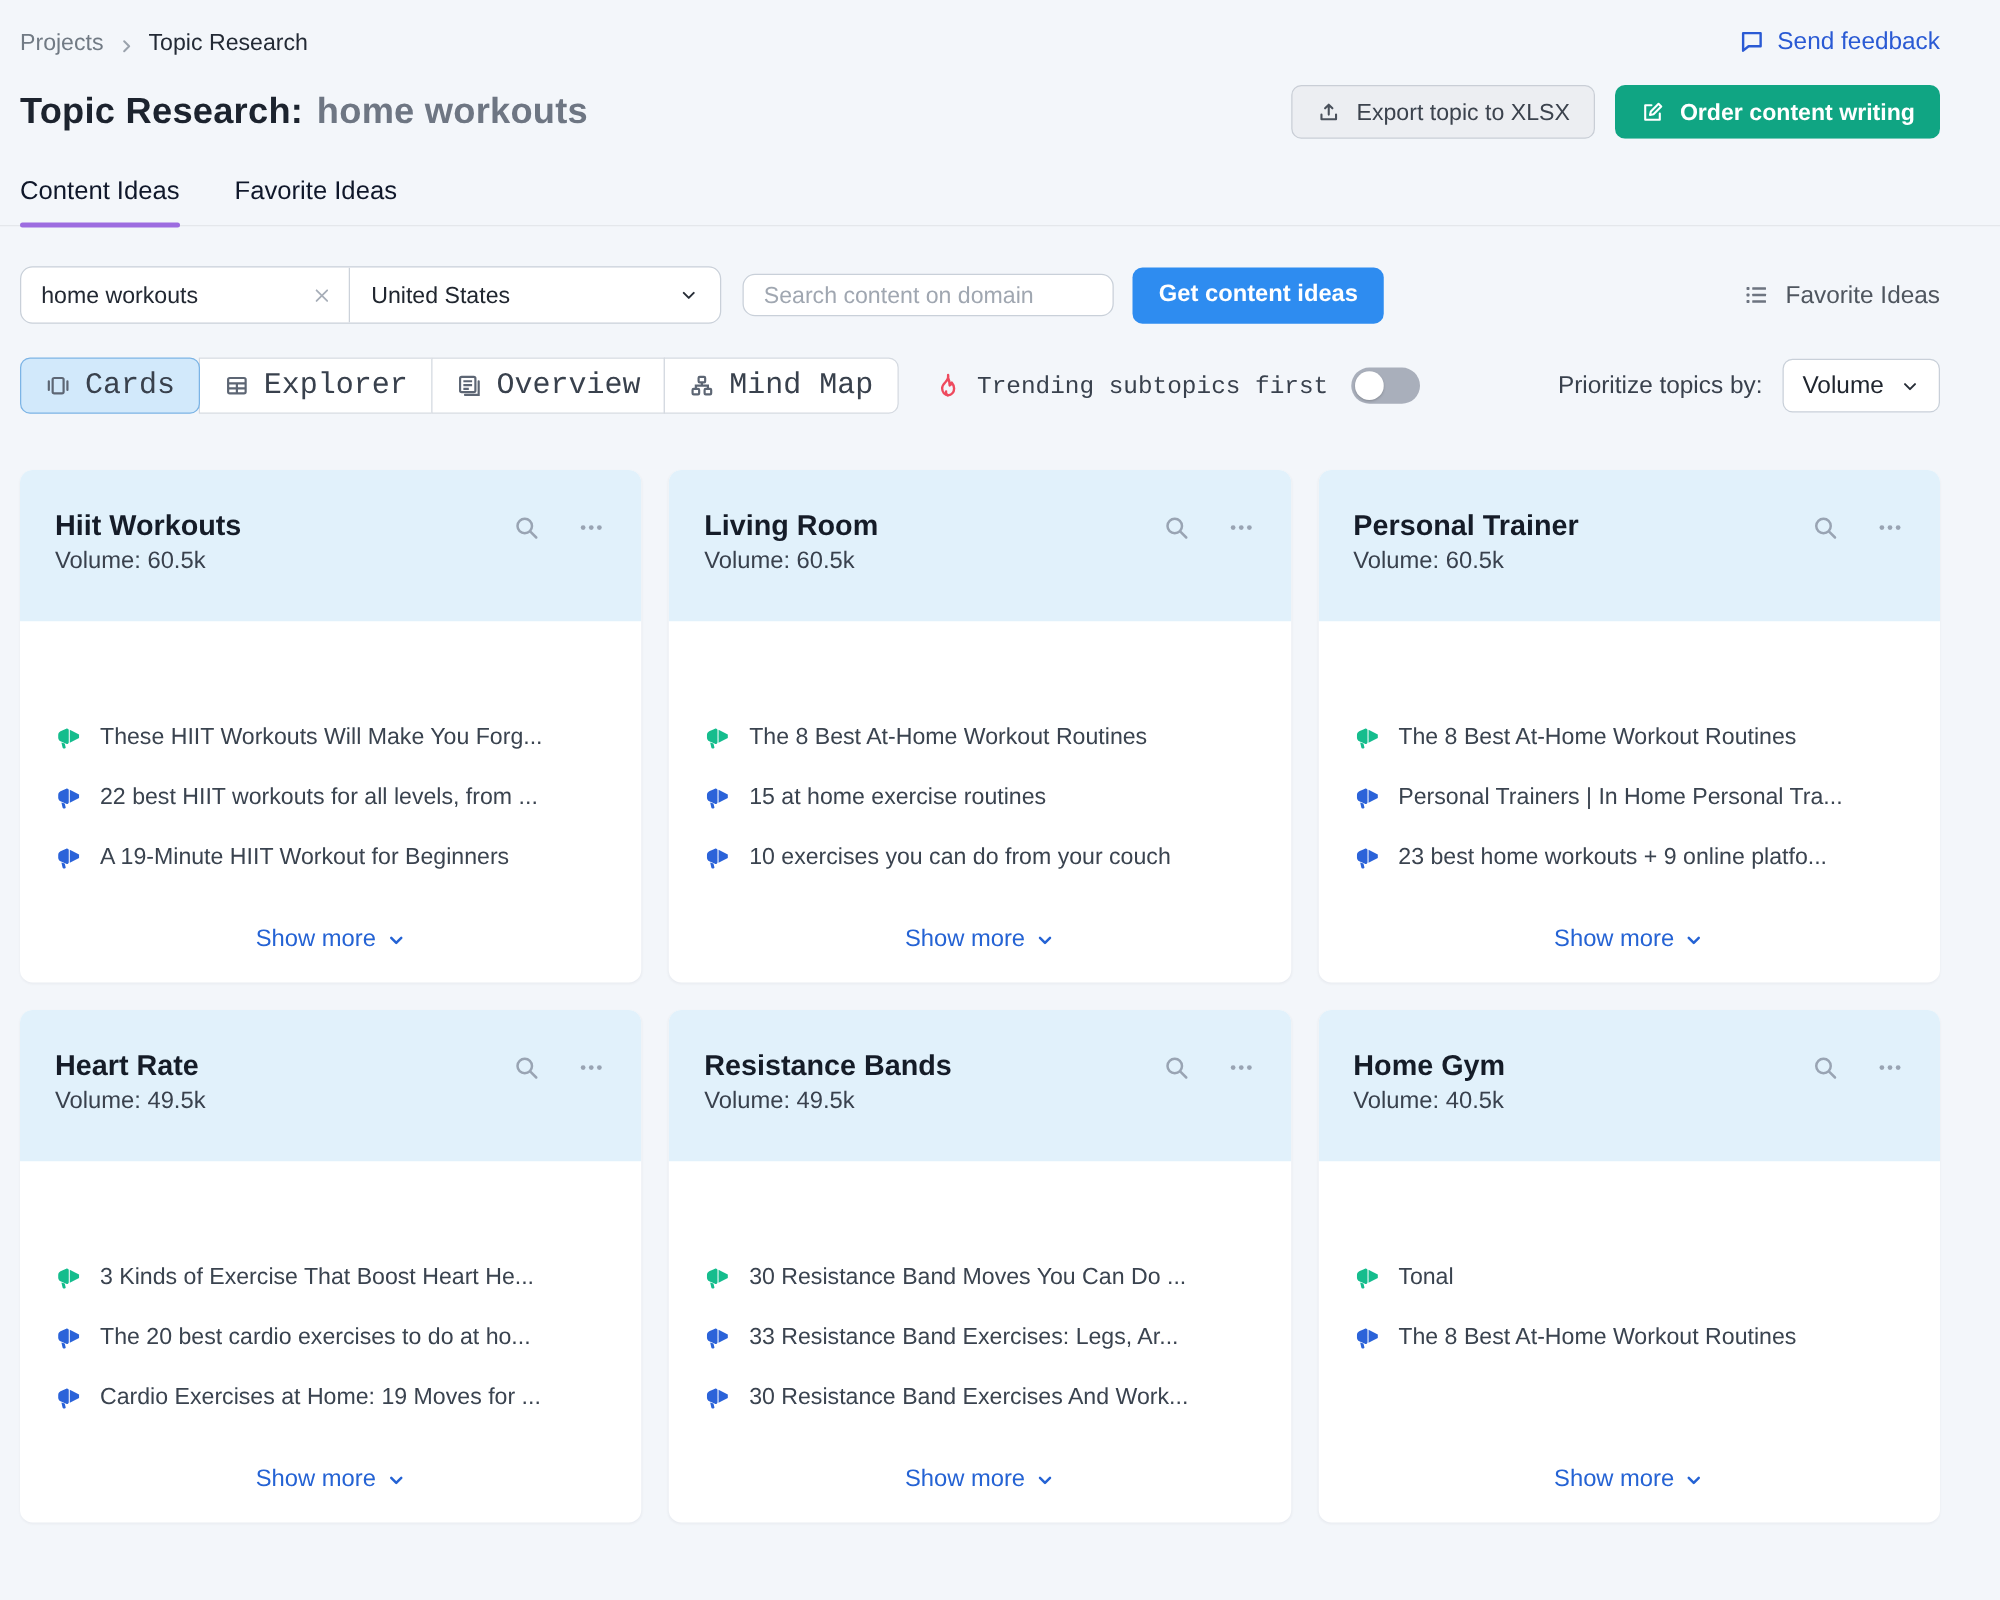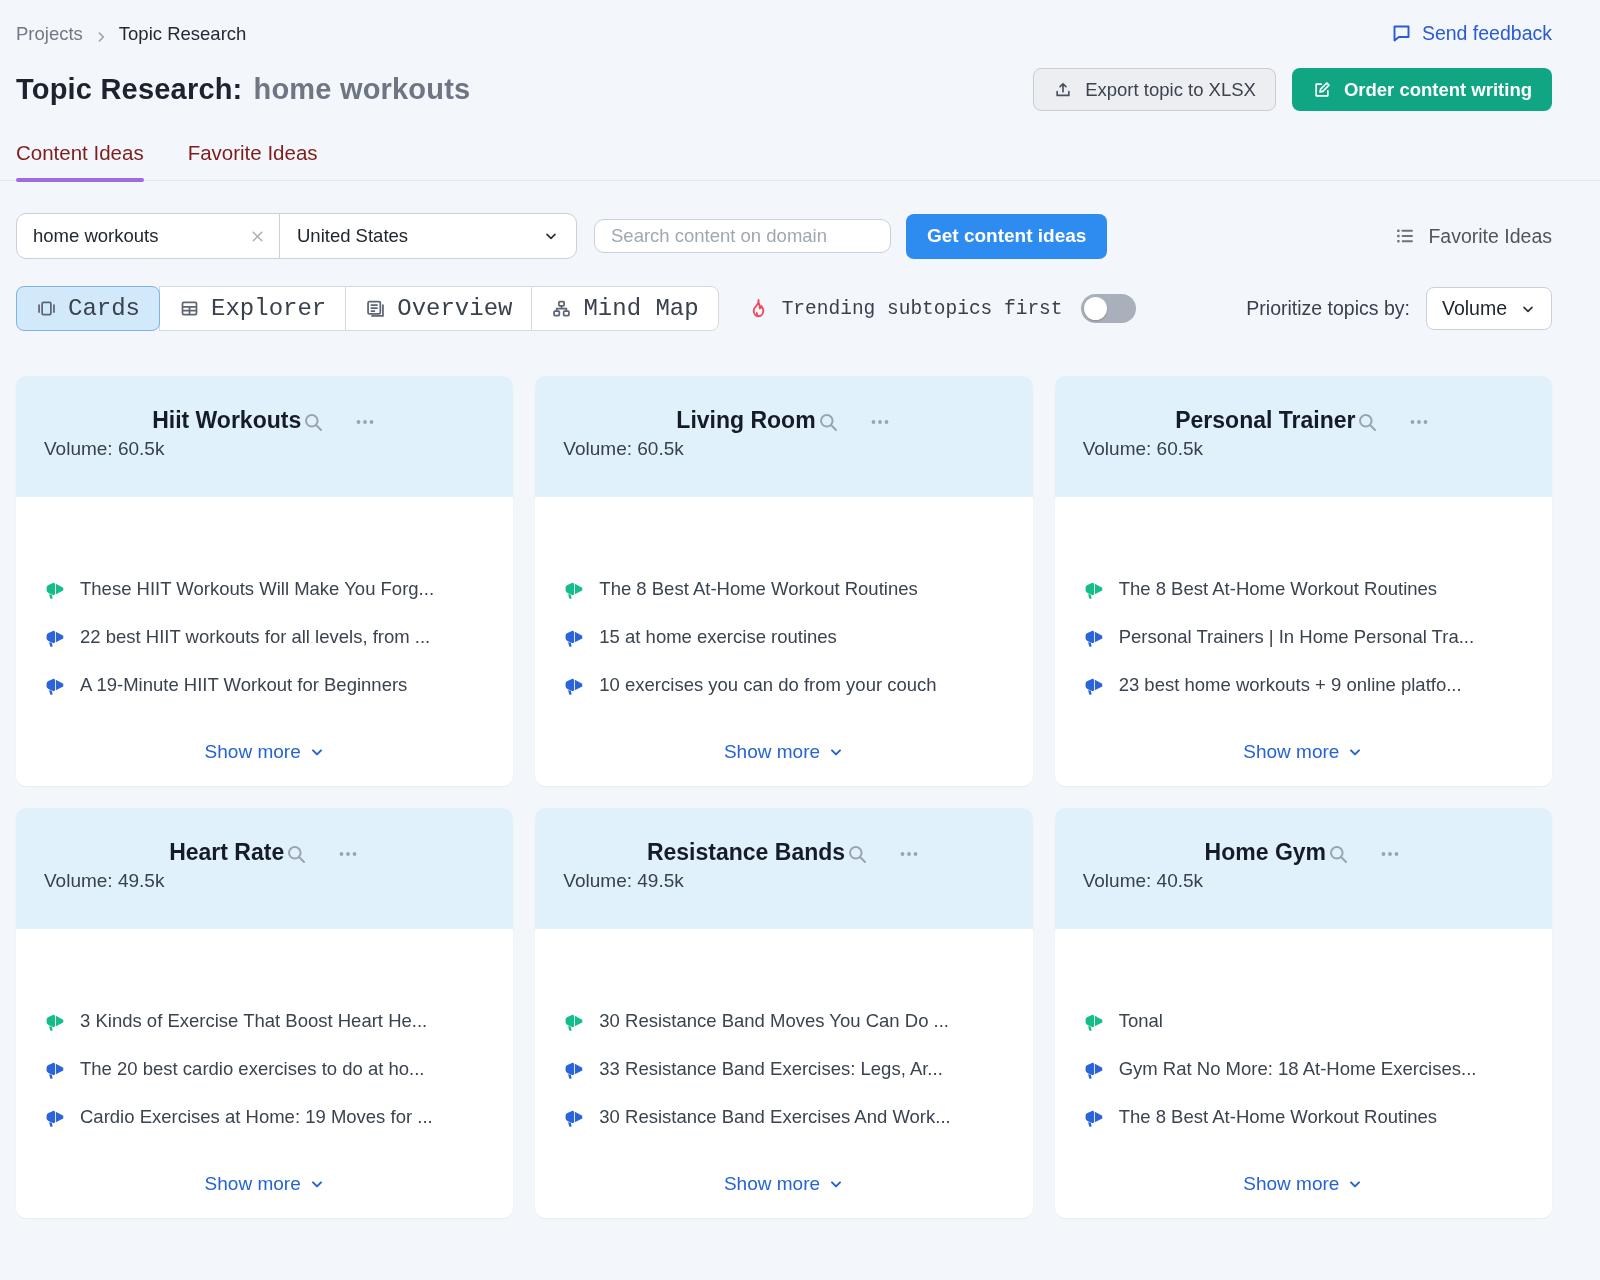--- a/index.html
+++ b/index.html
@@ -29,21 +29,21 @@
   .page-title .query { color: #6e7683; margin-left: 11px; }
   .actions { display: flex; gap: 16px; }
   .btn { height: 43px; border-radius: 8px; font-size: 18.5px; display: inline-flex; align-items: center; gap: 12px; padding: 0 19px; border: 1px solid transparent; cursor: pointer; font-family: inherit; }
   .btn .icon { width: 20px; height: 20px; }
   .btn-secondary { background: #eceef2; border-color: #c9ced6; color: #3c434e; }
   .btn-secondary .icon { color: #4a515c; }
   .btn-green { background: var(--brand-green, #10a583); color: #fff; font-weight: 700; }
 
   
   .tabs-wrap { margin-top: 30px; border-bottom: 1px solid #e4e7eb; }
-  .tabs { display: flex; gap: 44px; font-size: 20.5px; color: #7f1d1d; }
+  .tabs { display: flex; gap: 44px; font-size: 20.5px; color: #0f172a; }
   .tab { padding-bottom: 15px; position: relative; cursor: pointer; }
   .tab.active::after { content: ""; position: absolute; left: 0; right: 0; bottom: -2px; height: 4px; border-radius: 2px; background: var(--tab-active-purple, #9d6ce0); }
 
   
   .controls { margin-top: 32px; display: flex; align-items: center; }
   .query-group { display: flex; align-items: center; background: #fff; border: 1px solid #c9d0d9; border-radius: 10px; height: 46px; overflow: hidden; }
   .query-input { border: none; outline: none; font-size: 18.5px; padding: 0 0 0 16px; width: 218px; color: #222832; font-family: inherit; background: transparent; }
   .clear-btn { color: #a7aeb8; width: 44px; display: flex; justify-content: center; cursor: pointer; }
   .clear-btn .icon { width: 17px; height: 17px; }
   .group-divider { width: 1px; align-self: stretch; background: #ccd2da; }
@@ -67,21 +67,21 @@
   .flame { width: 23px; height: 23px; color: var(--flame-red, #ee4a5e); }
   .toggle { width: 55px; height: 29px; border-radius: 15px; background: #a9afbb; position: relative; cursor: pointer; margin-left: 6px; flex: none; }
   .toggle-knob { position: absolute; left: 3px; top: 3px; width: 23px; height: 23px; border-radius: 50%; background: #fff; box-shadow: 0 1px 2px rgba(0,0,0,.2); }
   .prioritize { margin-left: auto; display: flex; align-items: center; gap: 16px; font-size: 19.5px; color: #39414d; }
   .volume-dd { height: 43px; display: flex; align-items: center; gap: 13px; background: #fff; border: 1px solid #c9d0d9; border-radius: 8px; padding: 0 15px; font-size: 19.5px; color: #20262f; cursor: pointer; font-family: inherit; }
 
   
   .grid { margin-top: 45px; display: grid; grid-template-columns: repeat(3, 1fr); gap: 22px; padding-bottom: 38px; }
   .card { background: #fff; border-radius: 10px; overflow: hidden; height: 410px; display: flex; flex-direction: column; box-shadow: 0 1px 2px rgba(30,40,60,.05); }
   .card-header { background: var(--card-header-bg, #e1f1fb); padding: 31px 28px 0; height: 121px; flex: none; }
-  .card-header-top { display: flex; justify-content: center; align-items: flex-start; }
+  .card-header-top { display: flex; justify-content: space-between; align-items: flex-start; }
   .card-title { margin: 0; font-size: 23px; font-weight: 700; color: #151c28; }
   .card-actions { display: flex; gap: 28px; color: #99a4b3; margin-top: 3px; }
   .icon-btn { width: 24px; height: 24px; cursor: pointer; }
   .card-volume { margin-top: 4px; font-size: 19px; color: #39414d; }
   .card-body { flex: 1; display: flex; flex-direction: column; padding: 0 28px 22px; min-height: 0; }
   .headlines { list-style: none; margin: 81px 0 0; padding: 0; display: flex; flex-direction: column; gap: 26px; }
   .headline { display: flex; align-items: flex-start; gap: 14px; font-size: 18.5px; color: #3a434f; cursor: pointer; white-space: nowrap; overflow: hidden; }
   .mega { width: 22px; height: 22px; }
   .mega.green { color: var(--megaphone-green, #15bd8d); }
   .mega.blue { color: var(--megaphone-blue, #2b63d9); }
@@ -633,30 +633,20 @@
             <span class="headline-text">Tonal</span>
           </li>
           <li class="headline">
             <span class="icon mega blue">
               <svg viewBox="0 0 24 24" fill="currentColor">
                 <path d="M9.8 5.4c1-.5 2.2.3 2.2 1.4v10.4c0 1.1-1.2 1.9-2.2 1.4l-5-2.3c-1.2-.6-2-1.8-2-3.1v-2.4c0-1.3.8-2.5 2-3.1l5-2.3z"></path>
                 <path d="M12.9 6.4 21 10.5v3L12.9 17.6z"></path>
                 <path d="M5.6 17.5l2.9.9.8 3.3c.1.5-.2 1-.8 1h-.9c-.5 0-.9-.3-1-.8l-1-4.4z"></path>
               </svg>
             </span>
-            <span class="headline-text">Gym Rat No More: 18 At-Home Exercises...</span>
-          </li>
-          <li class="headline">
-            <span class="icon mega blue">
-              <svg viewBox="0 0 24 24" fill="currentColor">
-                <path d="M9.8 5.4c1-.5 2.2.3 2.2 1.4v10.4c0 1.1-1.2 1.9-2.2 1.4l-5-2.3c-1.2-.6-2-1.8-2-3.1v-2.4c0-1.3.8-2.5 2-3.1l5-2.3z"></path>
-                <path d="M12.9 6.4 21 10.5v3L12.9 17.6z"></path>
-                <path d="M5.6 17.5l2.9.9.8 3.3c.1.5-.2 1-.8 1h-.9c-.5 0-.9-.3-1-.8l-1-4.4z"></path>
-              </svg>
-            </span>
             <span class="headline-text">The 8 Best At-Home Workout Routines</span>
           </li>
         </ul>
       <button class="show-more">
         <span>Show more</span>
         <span class="icon chev">
           <svg viewBox="0 0 24 24" fill="none" stroke="currentColor" stroke-width="3" stroke-linecap="round" stroke-linejoin="round">
               <path d="M6 9.5l6 6 6-6"></path>
             </svg>
         </span>

